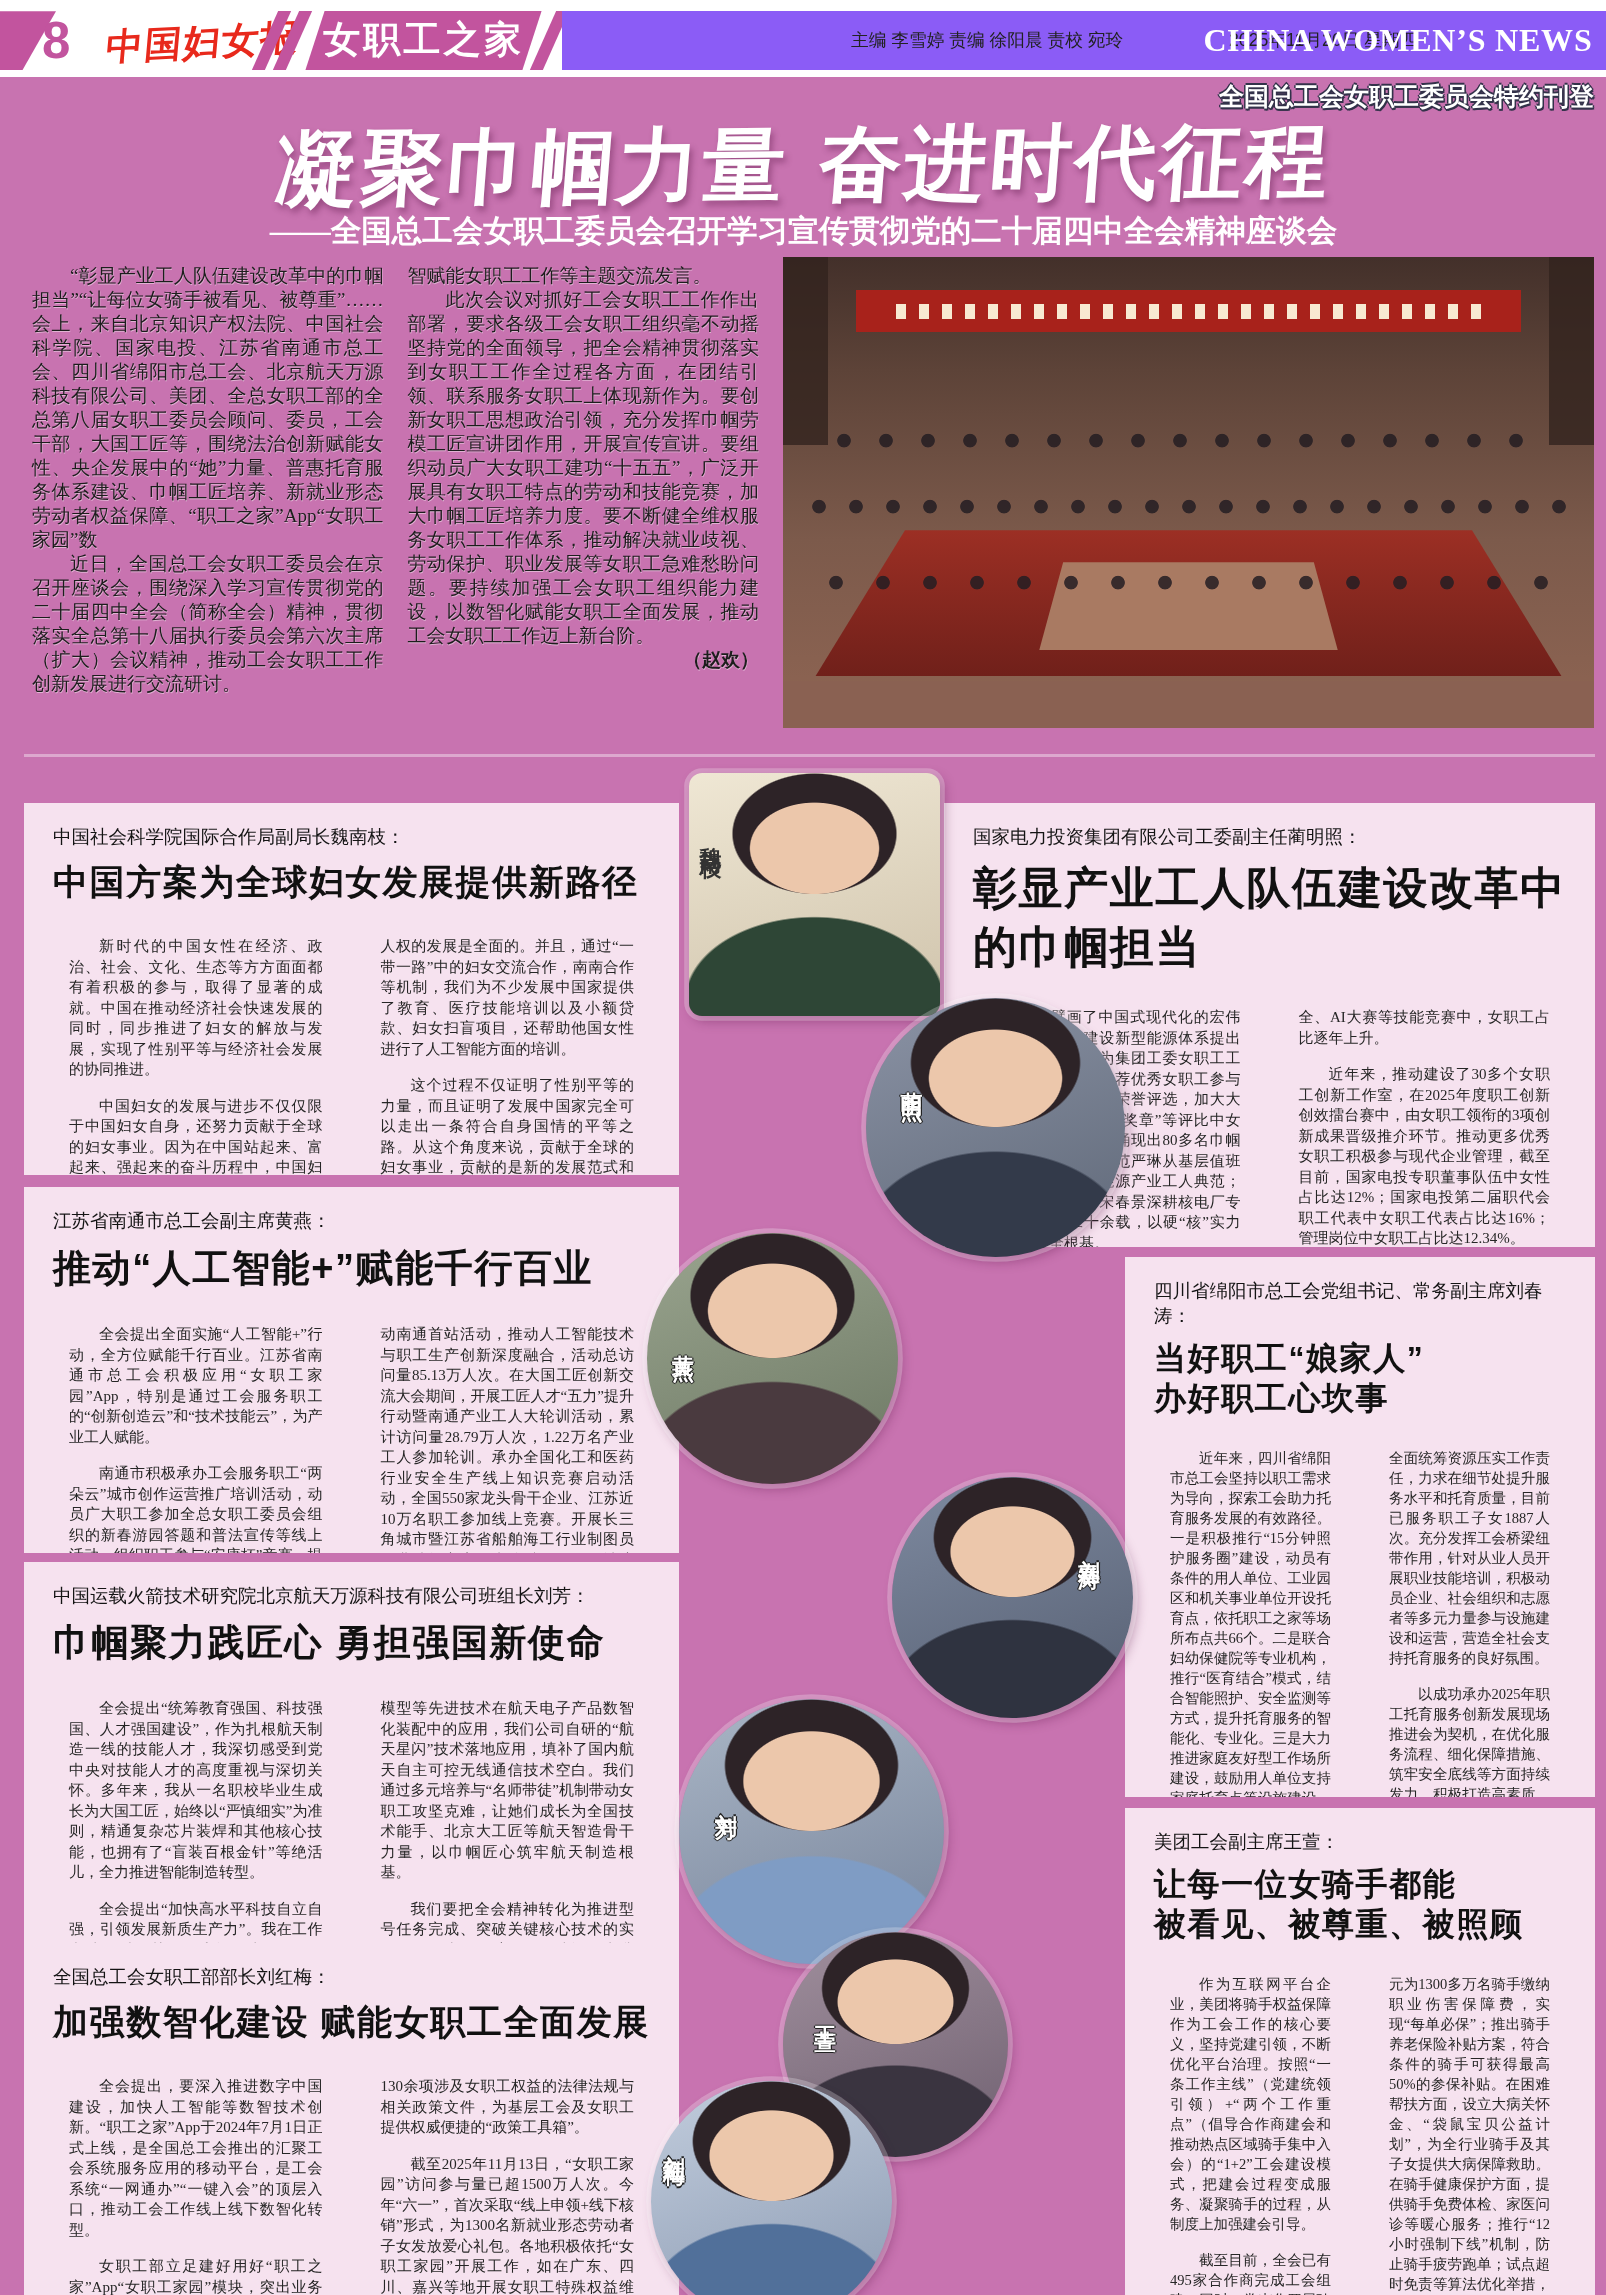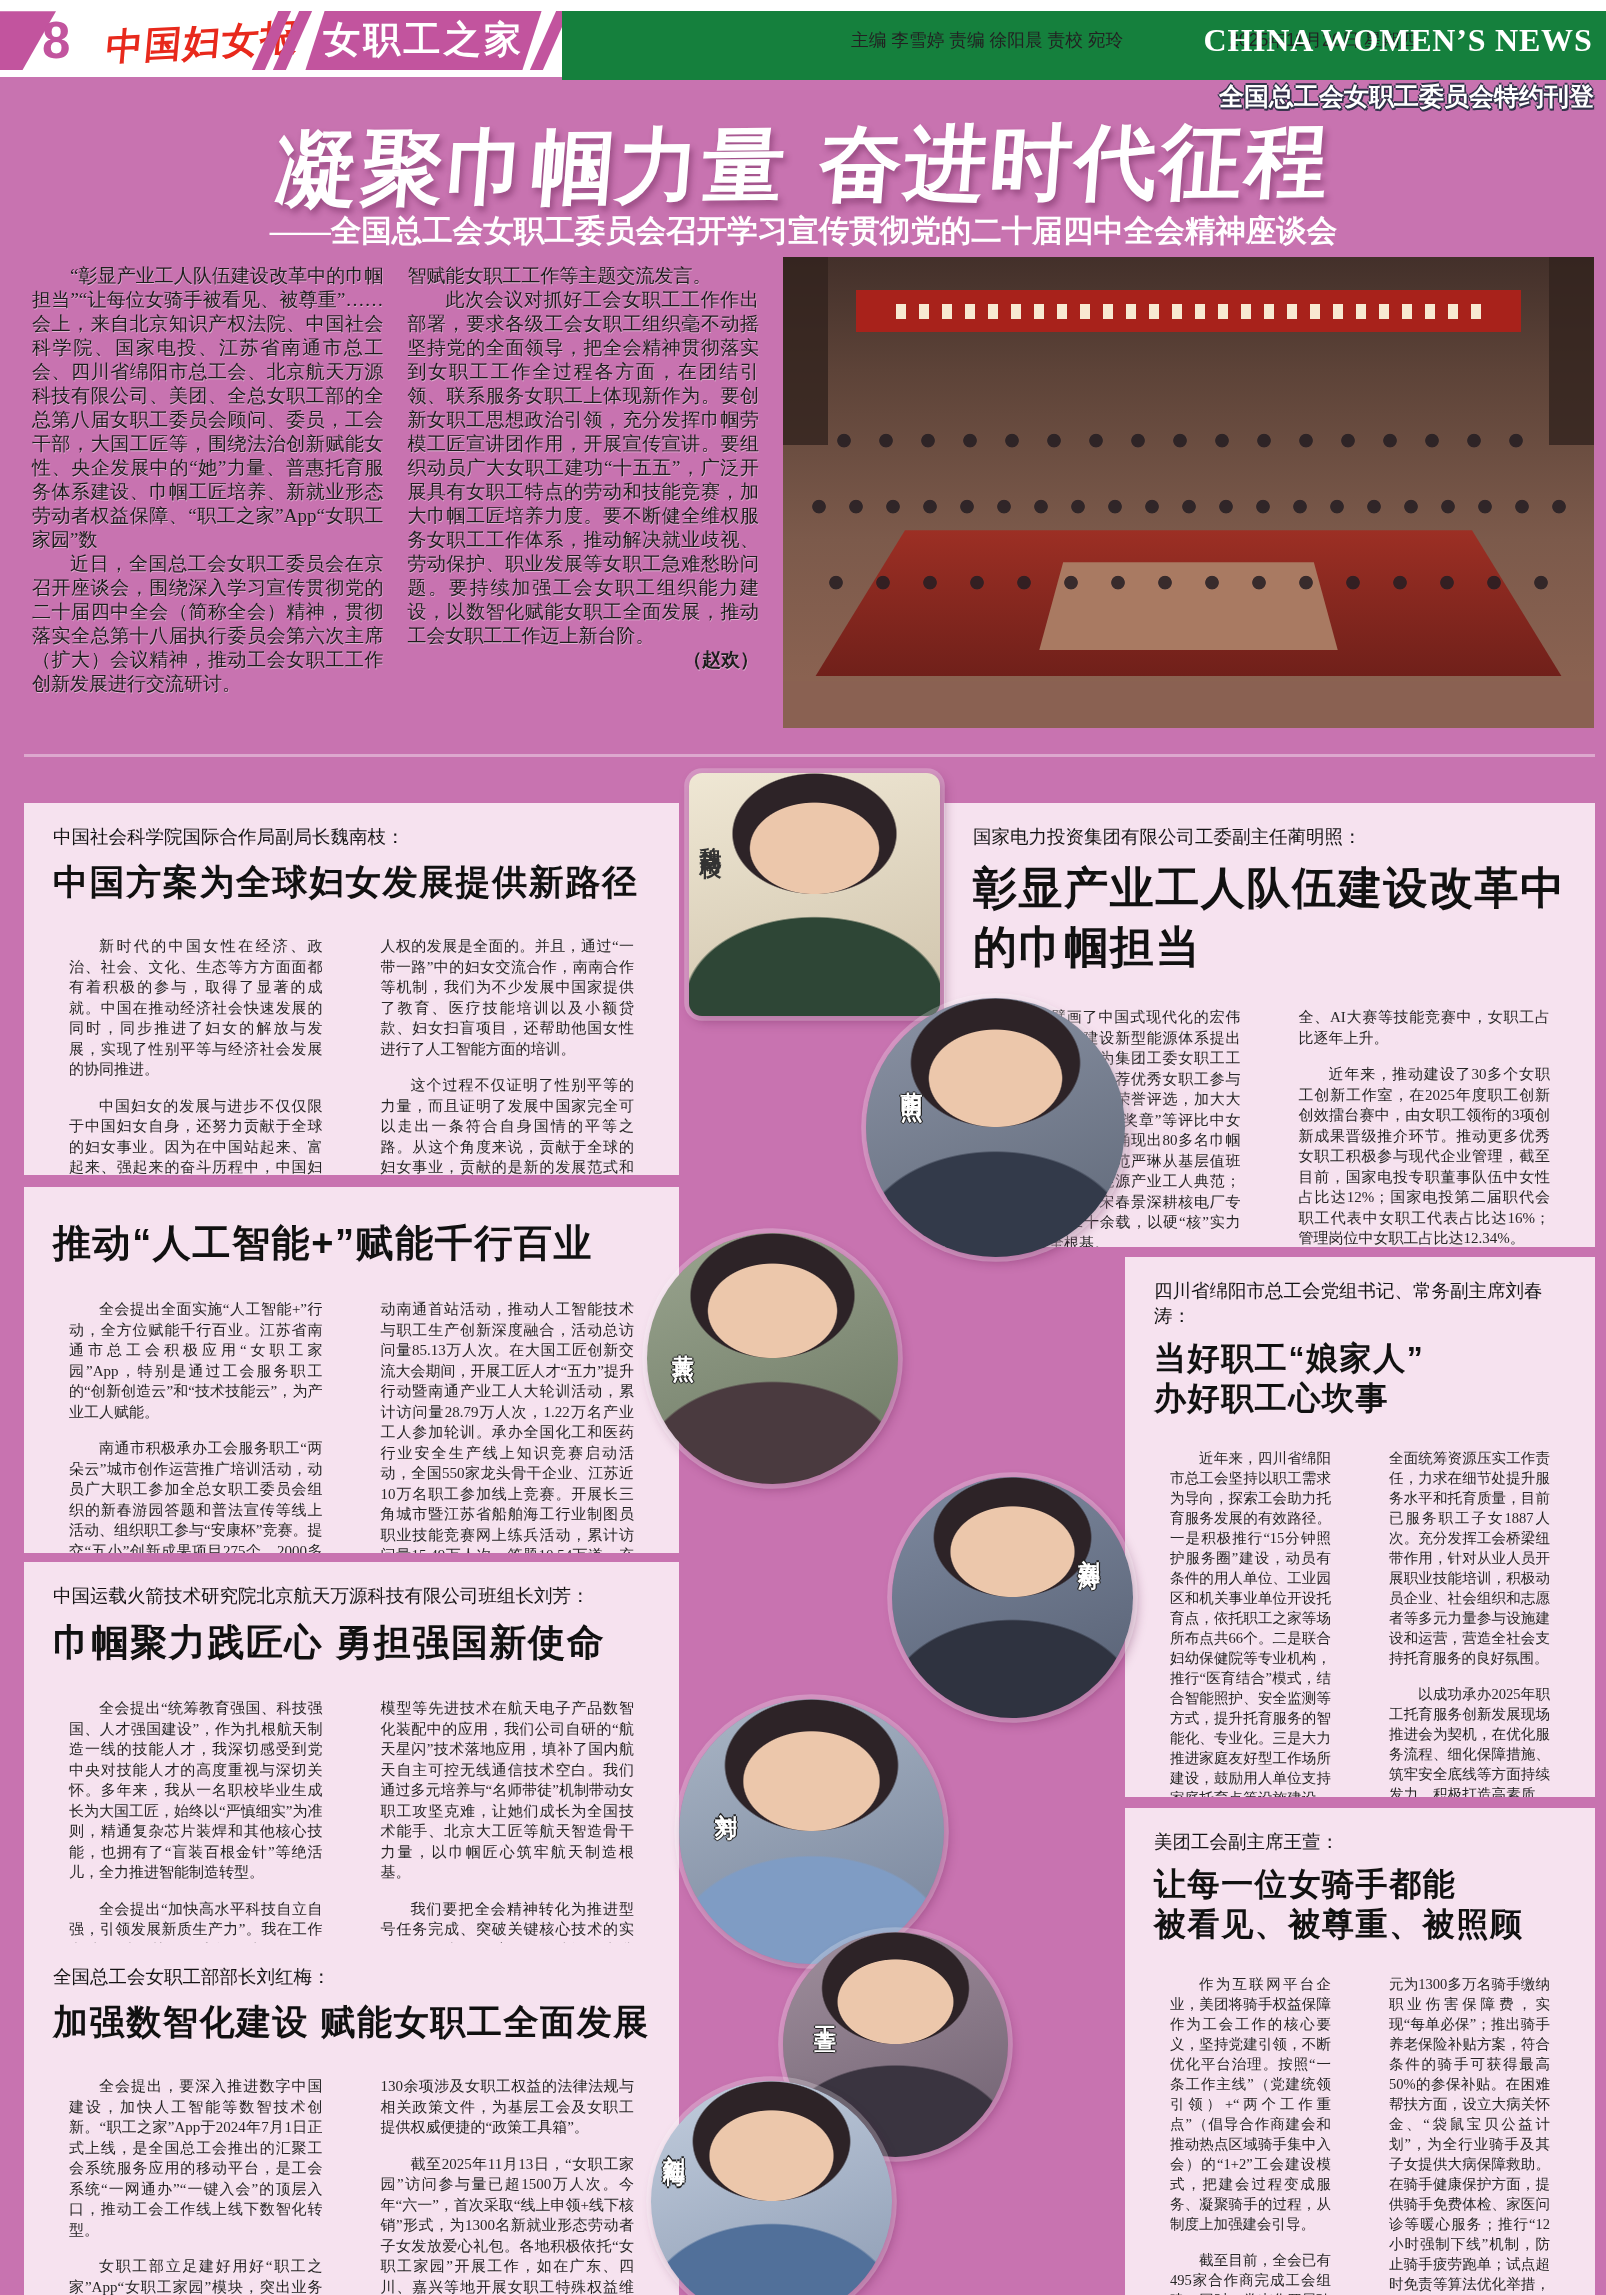--- a/index.html
+++ b/index.html
@@ -13,21 +13,21 @@
         clip-path:polygon(0 0,100% 0,40% 100%,0 100%);}
   .page-number{position:absolute;left:42px;top:0;font-size:51px;font-weight:900;color:#c2549e;line-height:59px;}
   .masthead-logo{position:absolute;left:106px;top:6.4px;font-family:"Liberation Serif",serif;
         font-size:37px;font-weight:900;color:#e8291c;transform:rotate(-3deg) skewX(-8deg);letter-spacing:1.6px;}
   .slash{position:absolute;top:0;width:13px;height:59px;background:#c2549e;transform:skewX(-24deg);}
   .s1{left:265px}.s2{left:286px}
   .section-flag{position:absolute;left:315px;top:0;width:217px;height:59px;background:#c2549e;transform:skewX(-18deg);}
   .section-flag span{display:block;transform:skewX(18deg);color:#fff;font-size:37px;font-weight:900;
         text-align:center;line-height:58px;letter-spacing:3.2px;}
   .s3{left:543px;background:#c2549e;}
-  .header-strip{position:absolute;left:562px;top:0;right:0;height:69px;background:#15803d;}
+  .header-strip{position:absolute;left:562px;top:0;right:0;height:59px;background:#8b5cf6;}
   .editors{position:absolute;left:289px;top:0;line-height:59px;font-size:17.7px;color:#222;}
   .pubdate{position:absolute;left:667px;top:0;line-height:59px;font-size:17.7px;color:#222;}
   .en-title{position:absolute;right:14.5px;top:0;line-height:59px;font-family:"Liberation Serif",serif;
         font-size:32px;font-weight:700;color:#fff;letter-spacing:0.8px;}
   
   .special-line{position:absolute;right:13px;top:80px;font-size:25px;font-weight:900;color:#fff;
         text-shadow:-1.6px 0 0 #33324a,1.6px 0 0 #33324a,0 -1.6px 0 #33324a,0 1.6px 0 #33324a,1.6px 1.6px 0 #33324a;}
   .main-title{position:absolute;left:0;top:111px;width:100%;text-align:center;color:#fff;
         font-size:82px;font-weight:900;letter-spacing:3.2px;transform:skewX(-5deg) rotate(-.5deg);
         text-shadow:3.2px 4.8px 6.4px rgba(100,30,80,.45);font-family:"DejaVu Sans",sans-serif;white-space:nowrap;}
@@ -163,20 +163,21 @@
           <p>中国妇女的发展与进步不仅仅限于中国妇女自身，还努力贡献于全球的妇女事业。因为在中国站起来、富起来、强起来的奋斗历程中，中国妇女一直有着跨越时空的澎湃激情以及永不褪色的理想与担当。中国以发展权为核心的妇女人权保障方式，打破了西方世界将人权转化为政治权的局限性，证明了</p>
         </div>
       <div class="col">
           <p class="noind">人权的发展是全面的。并且，通过“一带一路”中的妇女交流合作，南南合作等机制，我们为不少发展中国家提供了教育、医疗技能培训以及小额贷款、妇女扫盲项目，还帮助他国女性进行了人工智能方面的培训。</p>
           <p>这个过程不仅证明了性别平等的力量，而且证明了发展中国家完全可以走出一条符合自身国情的平等之路。从这个角度来说，贡献于全球的妇女事业，贡献的是新的发展范式和标准，为全球女性融合发展铺就了道路。中国女性应勇担时代使命，积极贡献力量，致力于推动构建人类命运共同体，为实现更包容、可持续的全球发展贡献智慧与行动。</p>
         </div>
     </div>
   </div>
 
   <div class="card card-a2">
+    <p class="kicker">江苏省南通市总工会副主席黄燕：</p>
     <h2>推动“人工智能+”赋能千行百业</h2>
     <div class="cols">
       <div class="col">
           <p>全会提出全面实施“人工智能+”行动，全方位赋能千行百业。江苏省南通市总工会积极应用“女职工家园”App，特别是通过工会服务职工的“创新创造云”和“技术技能云”，为产业工人赋能。</p>
           <p>南通市积极承办工会服务职工“两朵云”城市创作运营推广培训活动，动员广大职工参加全总女职工委员会组织的新春游园答题和普法宣传等线上活动、组织职工参与“安康杯”竞赛。提交“五小”创新成果项目275个，2000多名职工报名参加全国“红旗杯”班组长大赛。举办全市职工UP主内容创作大赛，激励职工用镜头捕捉劳动之美、用文字诠释匠心精神。</p>
         </div>
       <div class="col">
           <p class="noind">动南通首站活动，推动人工智能技术与职工生产创新深度融合，活动总访问量85.13万人次。在大国工匠创新交流大会期间，开展工匠人才“五力”提升行动暨南通产业工人大轮训活动，累计访问量28.79万人次，1.22万名产业工人参加轮训。承办全国化工和医药行业安全生产线上知识竞赛启动活动，全国550家龙头骨干企业、江苏近10万名职工参加线上竞赛。开展长三角城市暨江苏省船舶海工行业制图员职业技能竞赛网上练兵活动，累计访问量15.49万人次，答题10.54万道，充分发挥以赛促学、以赛强技作用。开展首站活动时，同步建立“人工智能+”师资库，江海工匠学院共举办10期“人工智能+”线下培训班，形成线上线下协同联动的良好氛围。</p>
         </div>
     </div>

